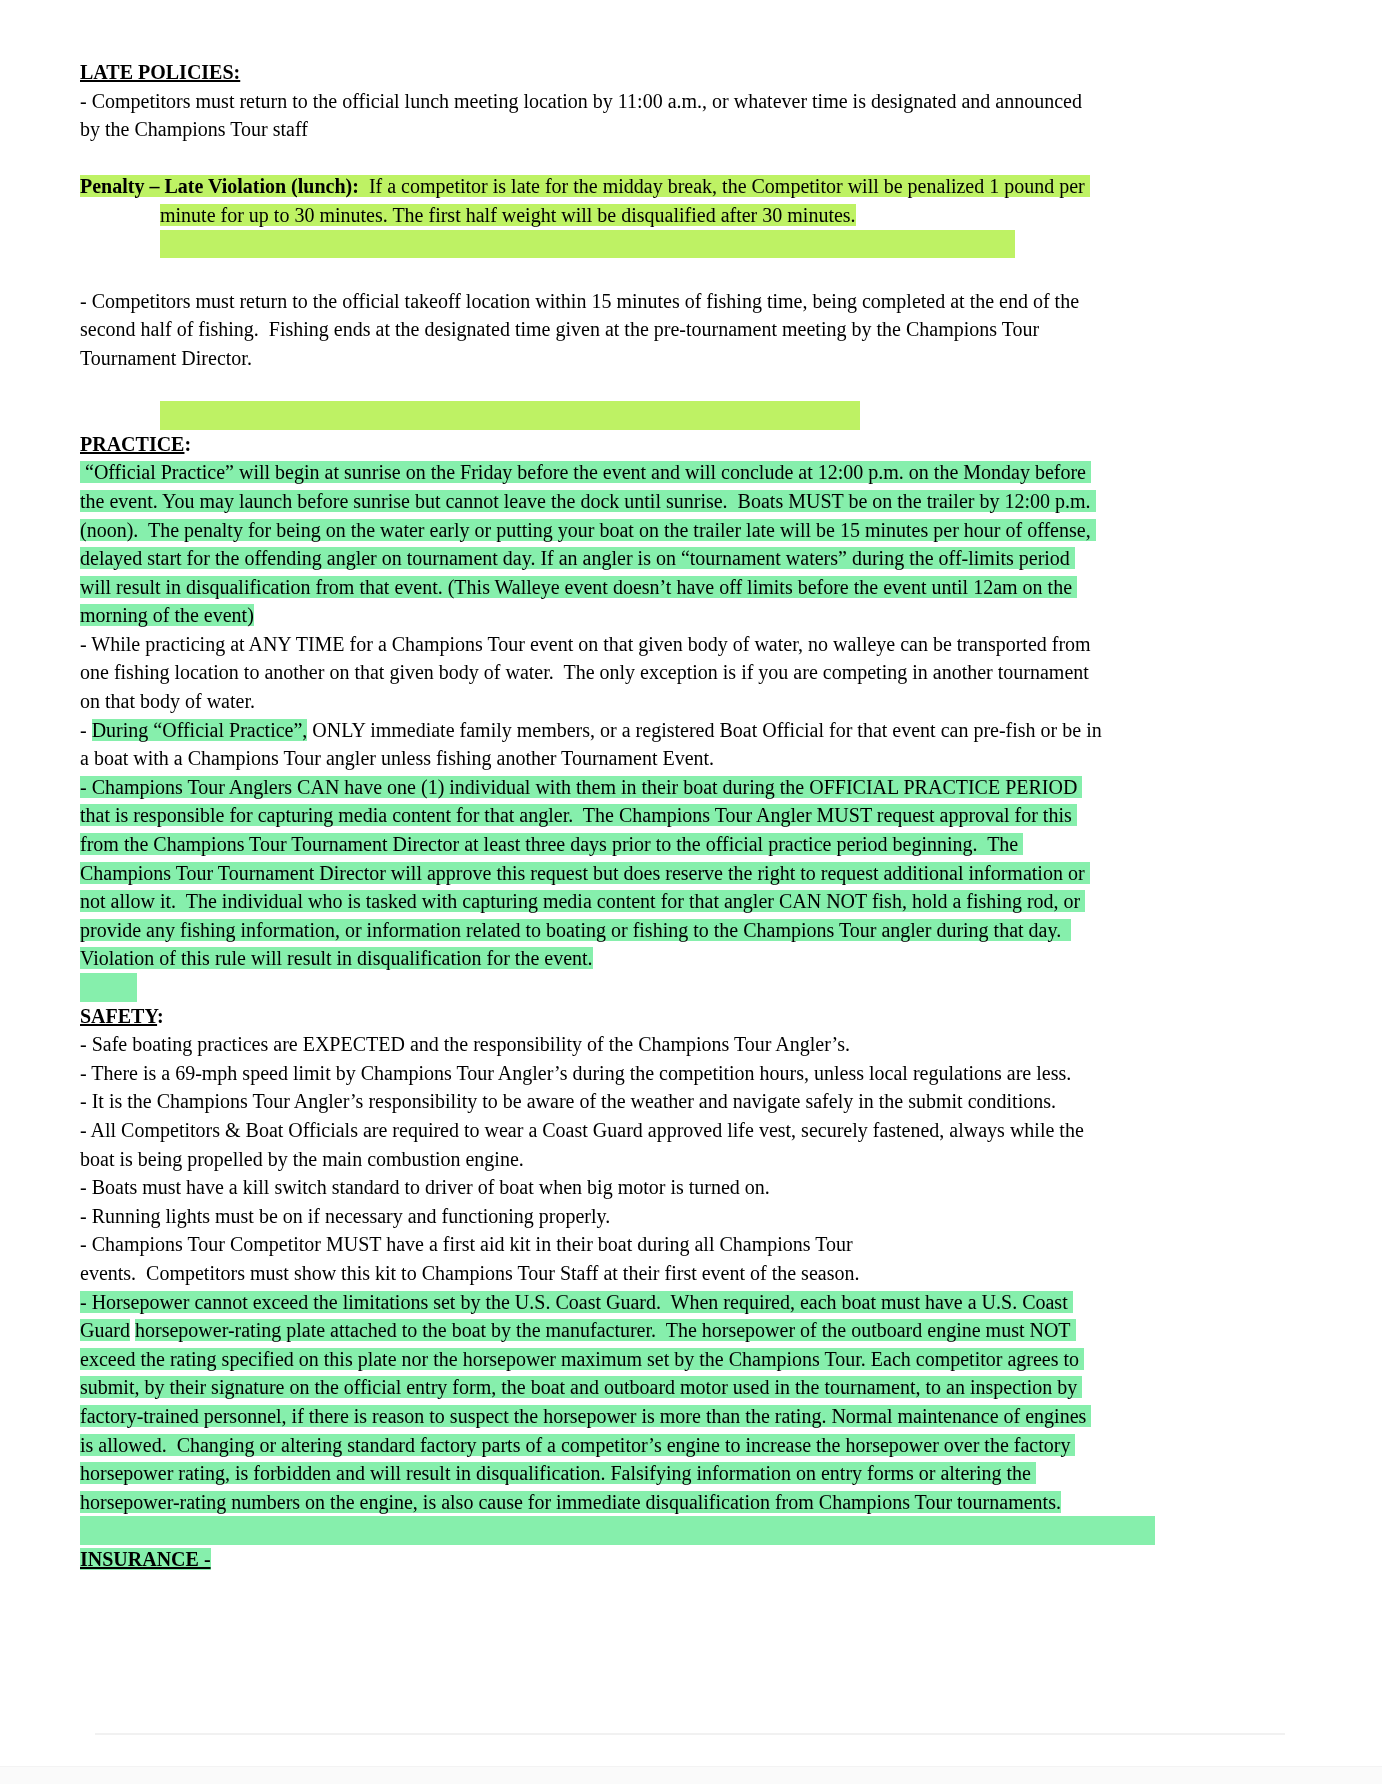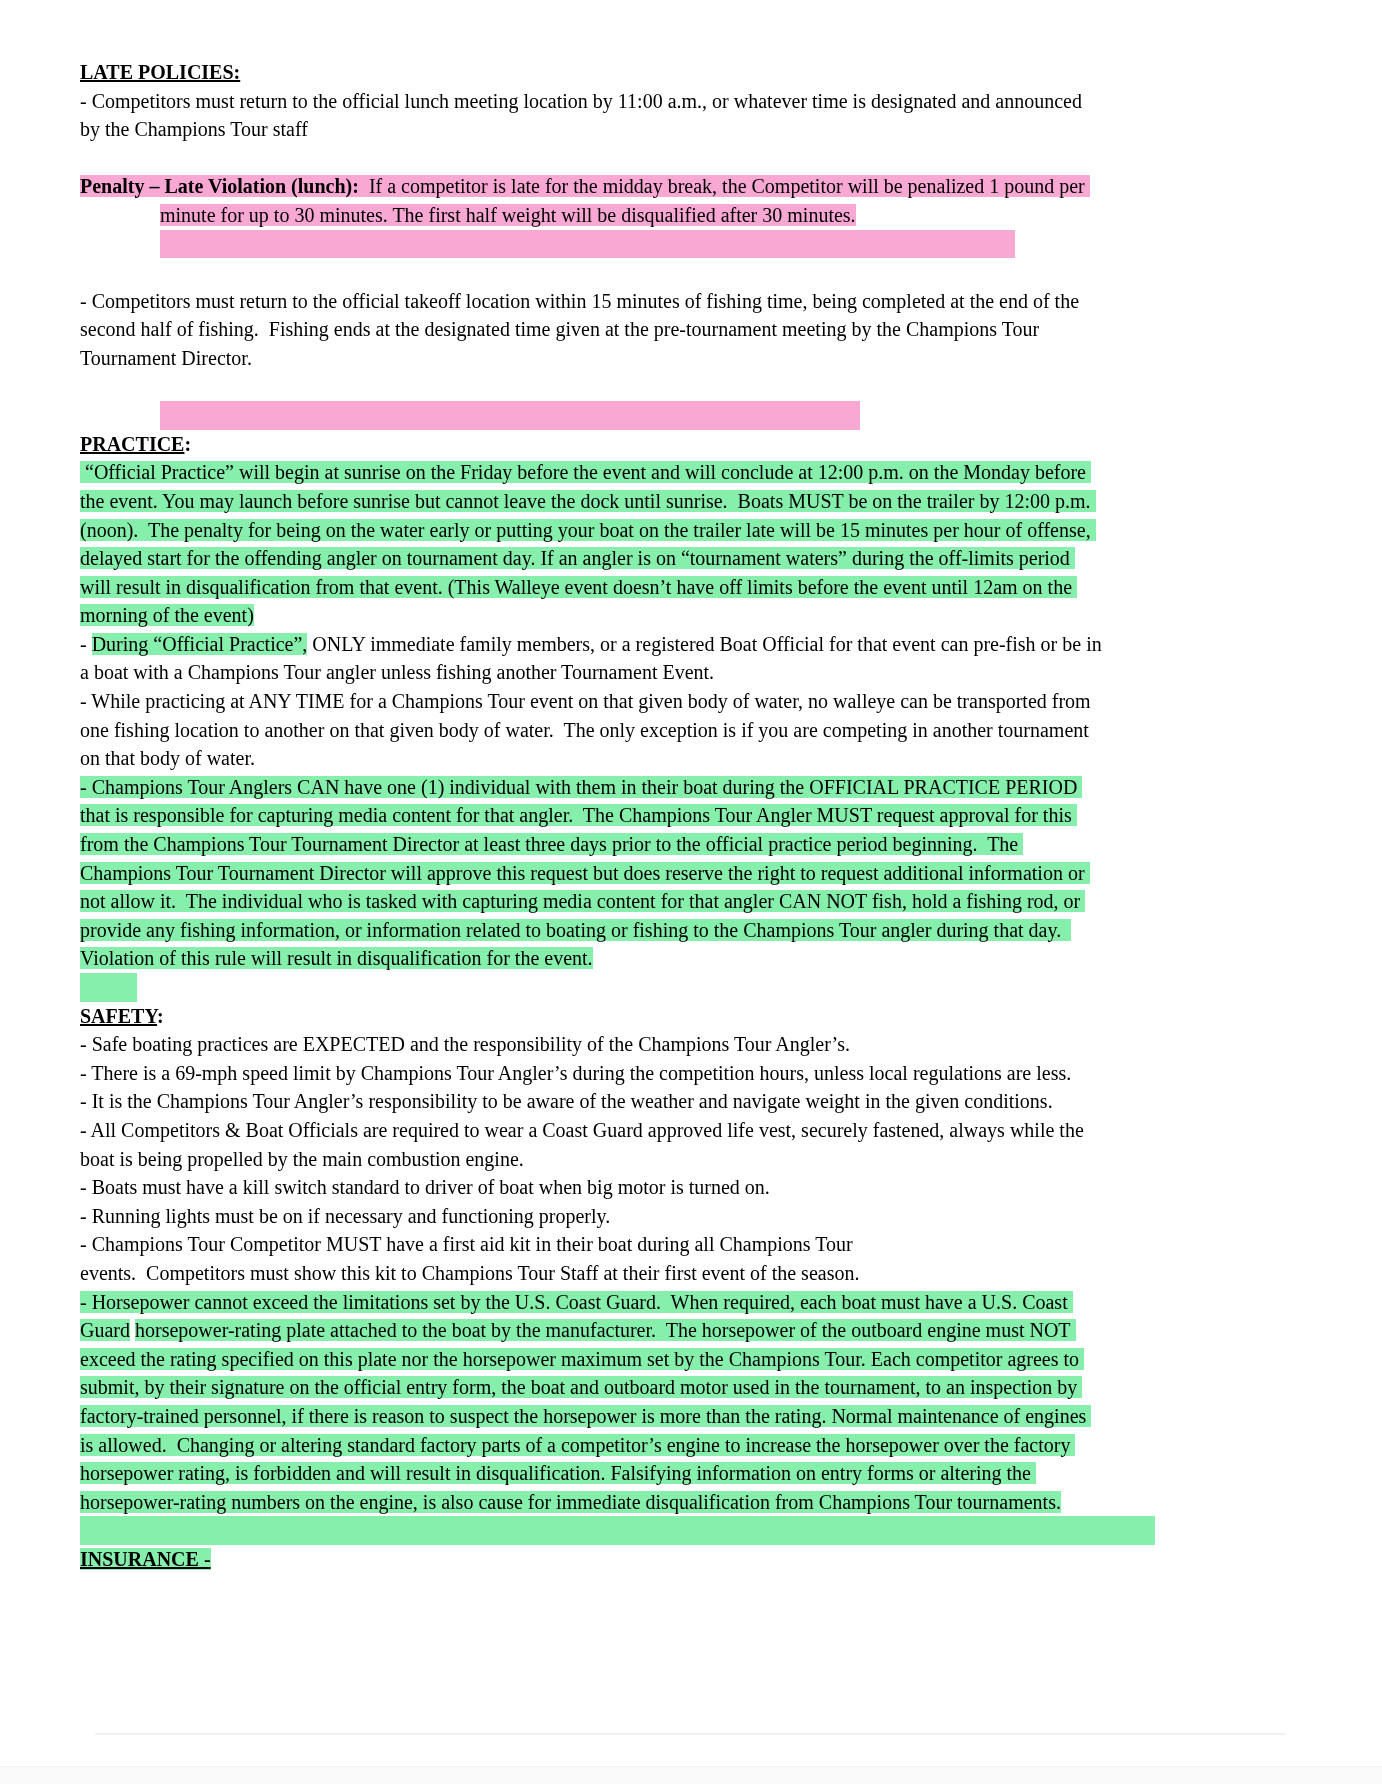--- a/index.html
+++ b/index.html
@@ -11,21 +11,21 @@
     font-size: 20px;
     line-height: 28.6px;
     overflow: hidden;
     position: relative;
   }
   .content { padding: 58px 0 0 80px; width: 1022px; }
   p { margin: 0; white-space: pre-wrap; }
   .h { font-weight: bold; }
   .u { text-decoration: underline; }
   .b { font-weight: bold; }
-  .hl-y { background: #f9a8d4; }
+  .hl-y { background: #bef264; }
   .hl-g { background: #86efac; }
   .hang { padding-left: 80px; text-indent: -80px; }
   .mark { height: 28.6px; }
   .mark-inner { height: 28.6px; }
   .sp { height: 28.6px; }
   .gap {
     display: inline-block; width: 5px; height: 20px;
     background: #ffffff; vertical-align: baseline;
   }
   .ins-pad { }
@@ -59,33 +59,33 @@
     <div class="sp"></div>
 
     <div class="mark">
         <div class="mark-inner hl-y" style="margin-left:80px;width:700px;"></div>
       </div>
   </section>
 
   <section>
     <p class="h"><span class="u">PRACTICE</span><span>:</span></p>
     <p><span class="hl-g"> “Official Practice” will begin at sunrise on the Friday before the event and will conclude at 12:00 p.m. on the Monday before the event. You may launch before sunrise but cannot leave the dock until sunrise.  Boats MUST be on the trailer by 12:00 p.m. (noon).  The penalty for being on the water early or putting your boat on the trailer late will be 15 minutes per hour of offense, delayed start for the offending angler on tournament day. If an angler is on “tournament waters” during the off-limits period will result in disqualification from that event. (This Walleye event doesn’t have off limits before the event until 12am on the morning of the event)</span></p>
+    <p>- While practicing at ANY TIME for a Champions Tour event on that given body of water, no walleye can be transported from one fishing location to another on that given body of water.  The only exception is if you are competing in another tournament on that body of water.</p>
     <p><span>- </span><span class="hl-g">During “Official Practice”,</span><span> ONLY immediate family members, or a registered Boat Official for that event can pre-fish or be in a boat with a Champions Tour angler unless fishing another Tournament Event.</span></p>
-    <p>- While practicing at ANY TIME for a Champions Tour event on that given body of water, no walleye can be transported from one fishing location to another on that given body of water.  The only exception is if you are competing in another tournament on that body of water.</p>
     <p><span class="hl-g">- Champions Tour Anglers CAN have one (1) individual with them in their boat during the OFFICIAL PRACTICE PERIOD that is responsible for capturing media content for that angler.  The Champions Tour Angler MUST request approval for this from the Champions Tour Tournament Director at least three days prior to the official practice period beginning.  The Champions Tour Tournament Director will approve this request but does reserve the right to request additional information or not allow it.  The individual who is tasked with capturing media content for that angler CAN NOT fish, hold a fishing rod, or provide any fishing information, or information related to boating or fishing to the Champions Tour angler during that day.  Violation of this rule will result in disqualification for the event.</span></p>
     <div class="mark">
         <div class="mark-inner hl-g" style="width:57px;"></div>
       </div>
   </section>
 
   <section>
     <p class="h"><span class="u">SAFETY</span><span>:</span></p>
     <p>- Safe boating practices are EXPECTED and the responsibility of the Champions Tour Angler’s.</p>
     <p>- There is a 69-mph speed limit by Champions Tour Angler’s during the competition hours, unless local regulations are less.</p>
-    <p>- It is the Champions Tour Angler’s responsibility to be aware of the weather and navigate weight in the given conditions.</p>
+    <p>- It is the Champions Tour Angler’s responsibility to be aware of the weather and navigate safely in the submit conditions.</p>
     <p>- All Competitors &amp; Boat Officials are required to wear a Coast Guard approved life vest, securely fastened, always while the boat is being propelled by the main combustion engine.</p>
     <p>- Boats must have a kill switch standard to driver of boat when big motor is turned on.</p>
     <p>- Running lights must be on if necessary and functioning properly.</p>
     <p>- Champions Tour Competitor MUST have a first aid kit in their boat during all Champions Tour
 events.  Competitors must show this kit to Champions Tour Staff at their first event of the season.</p>
     <p><span class="hl-g">- Horsepower cannot exceed the limitations set by the U.S. Coast Guard.  When required, each boat must have a U.S. Coast Guard</span><span class="gap"></span><span class="hl-g">horsepower-rating plate attached to the boat by the manufacturer.  The horsepower of the outboard engine must NOT exceed the rating specified on this plate nor the horsepower maximum set by the Champions Tour. Each competitor agrees to submit, by their signature on the official entry form, the boat and outboard motor used in the tournament, to an inspection by factory-trained personnel, if there is reason to suspect the horsepower is more than the rating. Normal maintenance of engines is allowed.  Changing or altering standard factory parts of a competitor’s engine to increase the horsepower over the factory horsepower rating, is forbidden and will result in disqualification. Falsifying information on entry forms or altering the horsepower-rating numbers on the engine, is also cause for immediate disqualification from Champions Tour tournaments.</span></p>
     <div class="mark">
         <div class="mark-inner hl-g" style="width:1075px;"></div>
       </div>
   </section>

